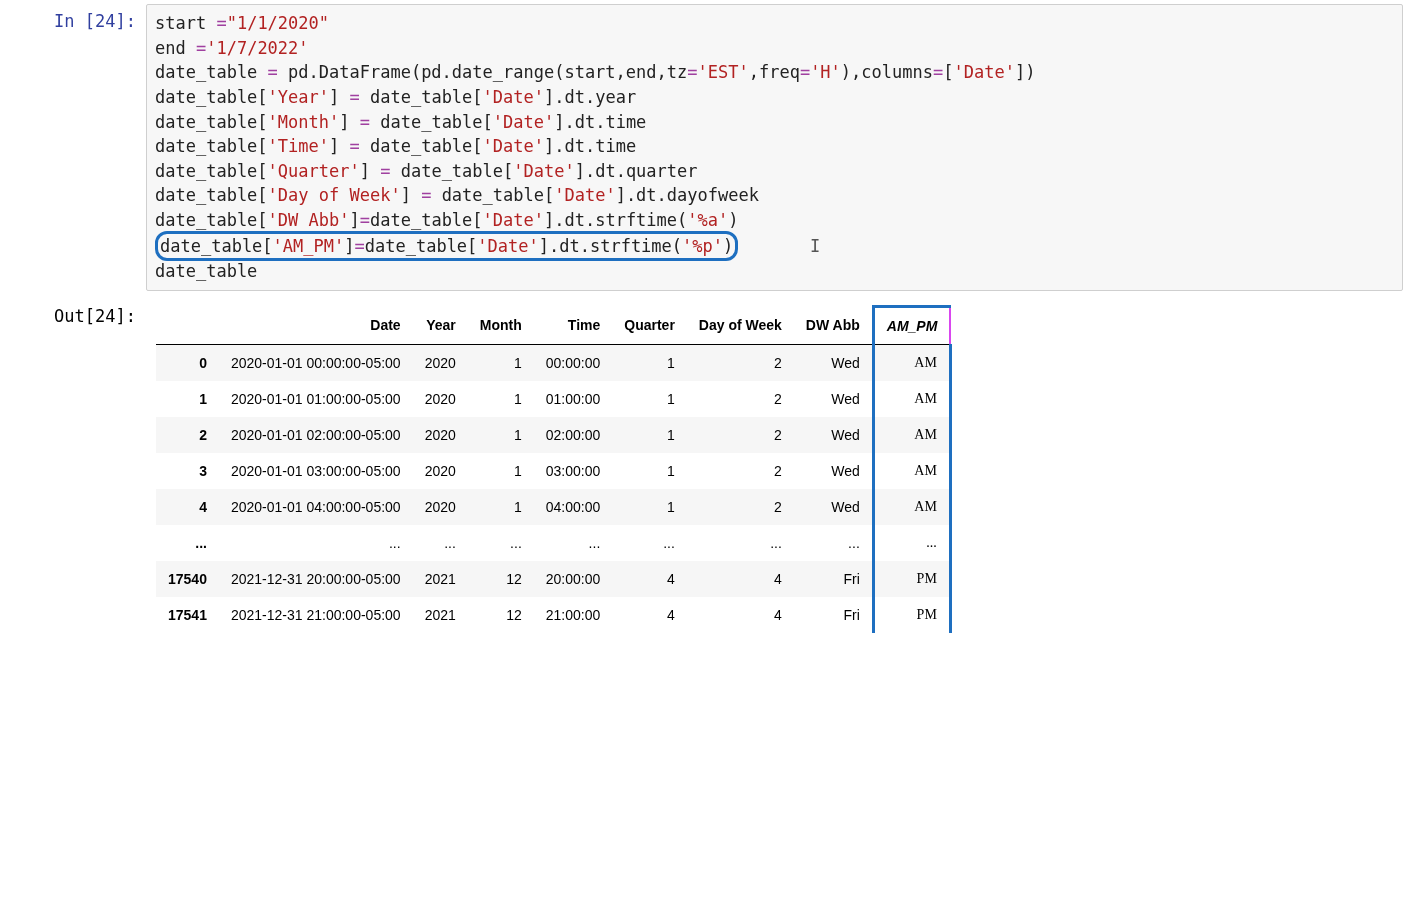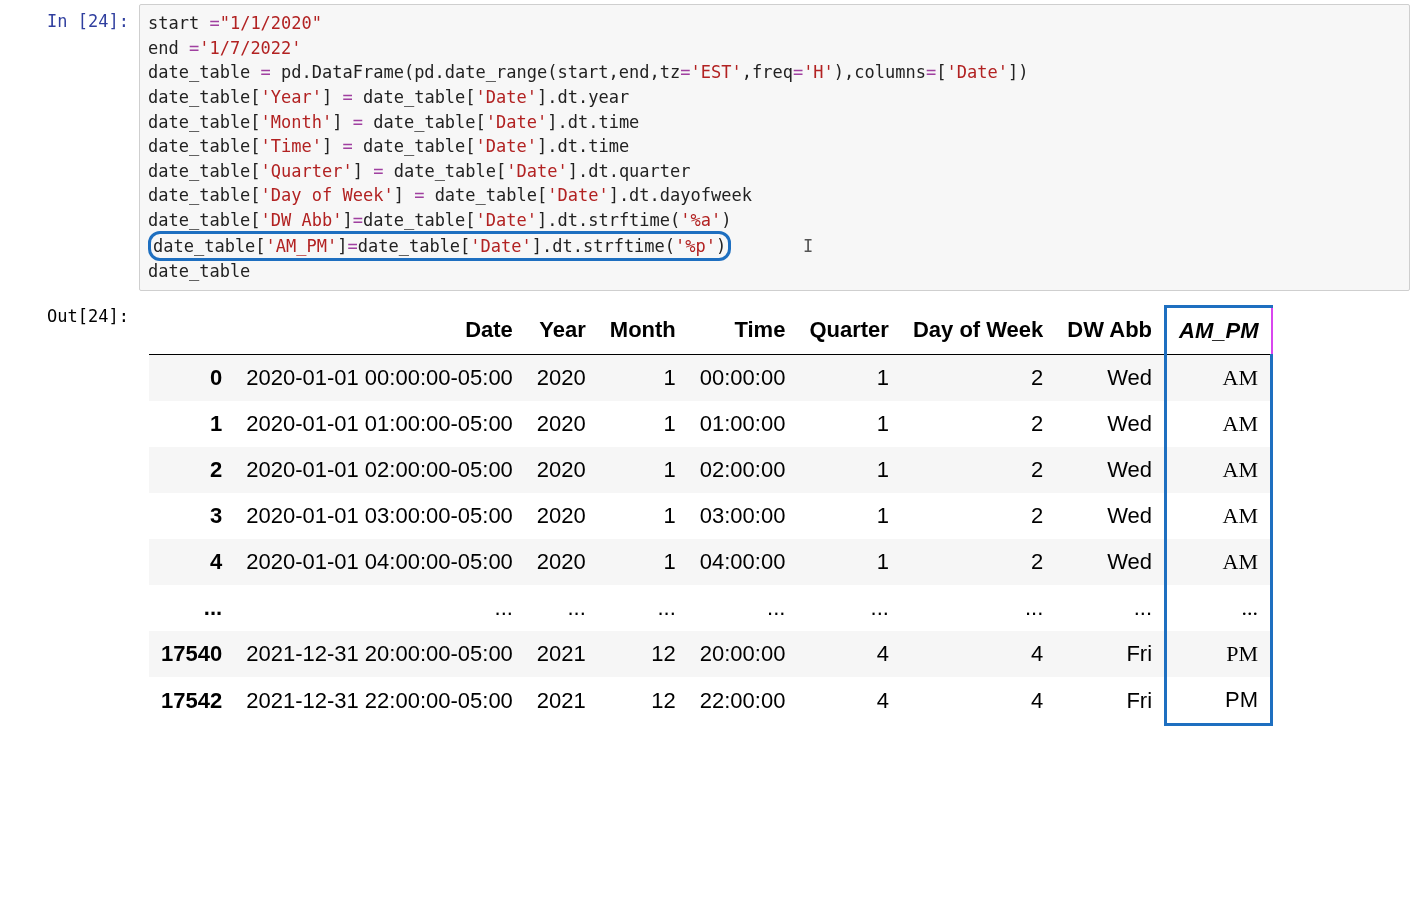--- a/index.html
+++ b/index.html
@@ -5,21 +5,21 @@
   body {
     margin: 0;
     padding: 0;
     font-family: "Helvetica Neue", Helvetica, Arial, sans-serif;
     background: #ffffff;
     font-size: 16px;
   }
   .cell {
     display: flex;
     align-items: flex-start;
-    padding: 4px 9px;
+    padding: 4px 16px;
   }
   .prompt {
     width: 120px;
     min-width: 120px;
     text-align: right;
     padding: 6px 10px 0 0;
     font-family: Menlo, Monaco, "DejaVu Sans Mono", Consolas, monospace;
     font-size: 17px;
     line-height: 1.3;
   }
@@ -55,21 +55,21 @@
     font-family: monospace;
     color: #555;
     margin-left: 120px;
   }
   .output-area {
     flex: 1;
     padding: 6px 0 0 0;
   }
   table.df {
     border-collapse: collapse;
-    font-size: 22px;
+    font-size: 14px;
     margin-left: 10px;
   }
   table.df th, table.df td {
     padding: 10px 12px;
     text-align: right;
     font-weight: normal;
   }
   table.df thead th {
     border-bottom: 1.5px solid #000;
     font-weight: bold;
@@ -207,26 +207,26 @@
             <td>2021-12-31 20:00:00-05:00</td>
             <td>2021</td>
             <td>12</td>
             <td>20:00:00</td>
             <td>4</td>
             <td>4</td>
             <td>Fri</td>
             <td class="highlight-box-mid">PM</td>
           </tr>
           <tr>
-            <th>17542</th>
-            <td>2021-12-31 22:00:00-05:00</td>
+            <th>17541</th>
+            <td>2021-12-31 21:00:00-05:00</td>
             <td>2021</td>
             <td>12</td>
-            <td>22:00:00</td>
+            <td>21:00:00</td>
             <td>4</td>
             <td>4</td>
             <td>Fri</td>
-            <td class="highlight-box-bot">PM</td>
+            <td class="highlight-box-mid">PM</td>
           </tr>
         </tbody>
     </table>
   </div>
 </div>
 
 </body></html>

